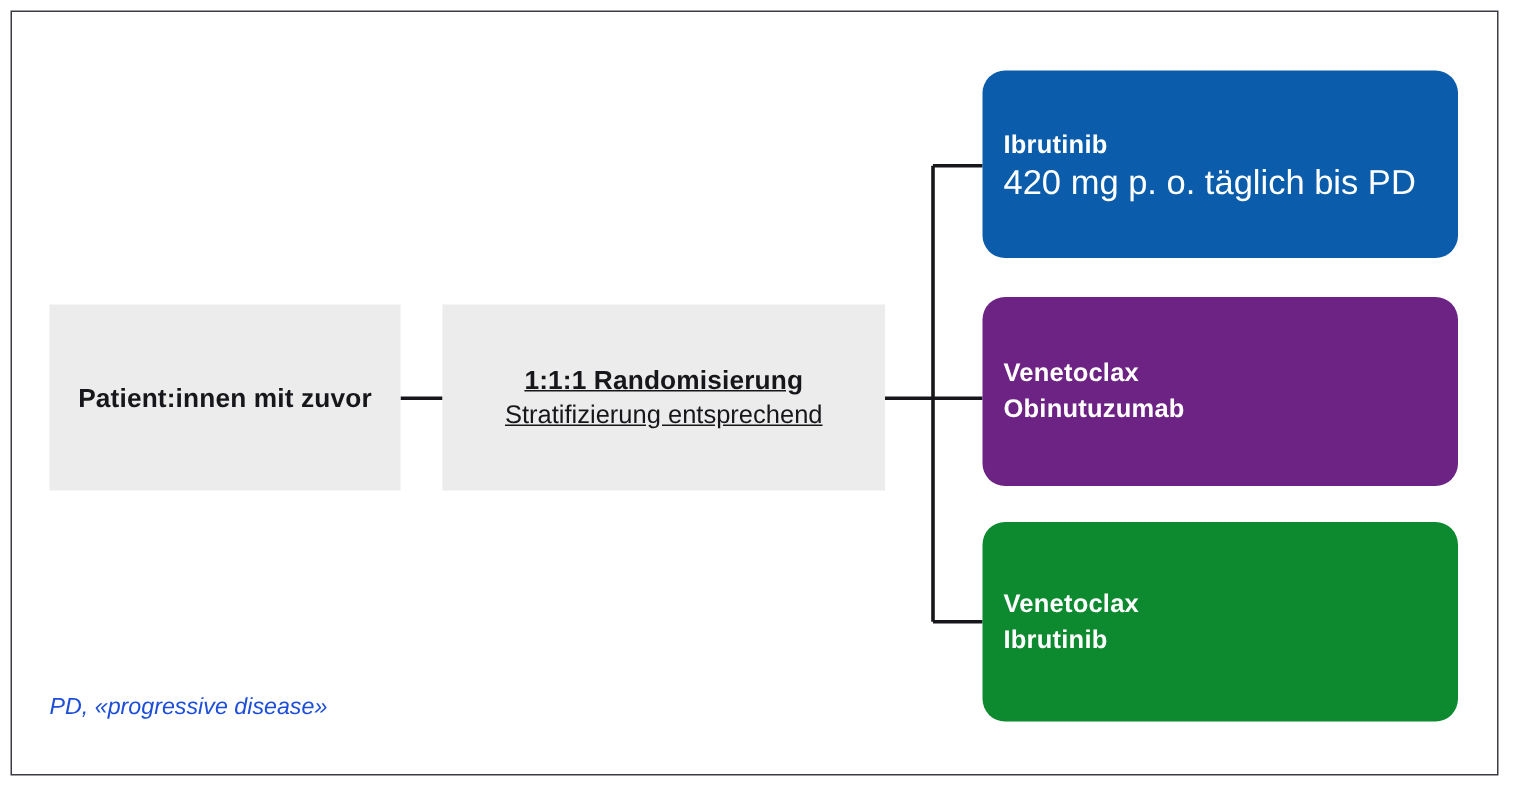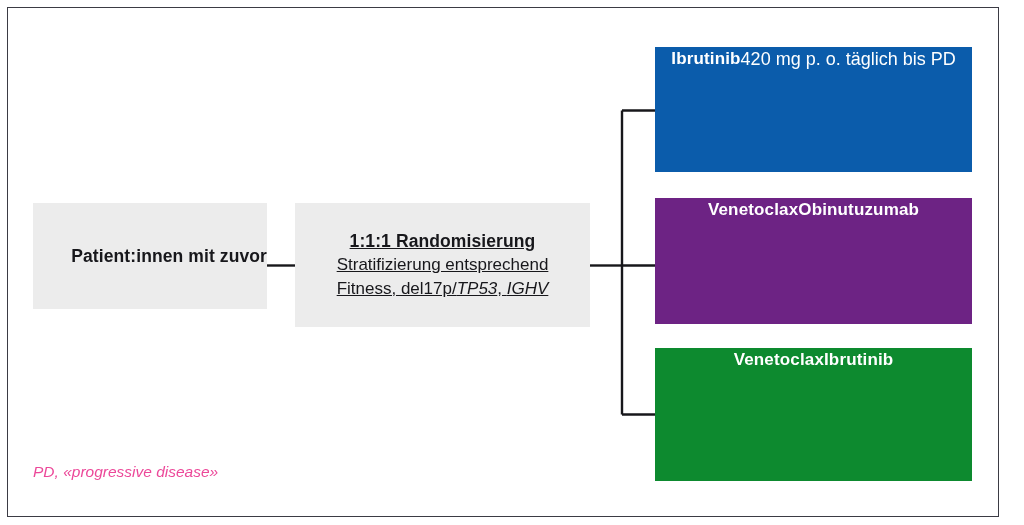--- a/index.html
+++ b/index.html
@@ -50,22 +50,21 @@
     flex-direction: column;
     align-items: center;
     justify-content: center;
     text-align: center;
     color: #17171b;
   }
   #box-population {
     left: 33px;
     top: 203px;
     width: 234px;
-    height: 106px;
-    align-items: flex-end;
+    height: 124px;
   }
   #box-randomisation {
     left: 295px;
     top: 203px;
     width: 295px;
     height: 124px;
     text-decoration: underline;
   }
 
   .line-strong {
@@ -84,23 +83,24 @@
   }
 
   
   .arm-box {
     position: absolute;
     left: 655px;
     width: 317px;
     box-sizing: border-box;
     padding: 0 14px;
     display: flex;
-    flex-direction: row;
+    flex-direction: column;
     justify-content: center;
     color: #ffffff;
+    border-radius: 15px;
   }
   #arm-ibrutinib {
     top: 47px;
     height: 125px;
   }
   #arm-veno {
     top: 198px;
     height: 126px;
   }
   #arm-vi {
@@ -109,32 +109,32 @@
   }
 
   .drug-name {
     font-weight: bold;
     font-size: 17px;
     line-height: 24px;
     letter-spacing: 0.15px;
   }
   .drug-dose {
     font-weight: normal;
-    font-size: 18px;
+    font-size: 23px;
     line-height: 25px;
   }
 
   
   #footnote {
     position: absolute;
     left: 33px;
     top: 463px;
     font-style: italic;
     font-size: 15.5px;
-    color: #ec4899;
+    color: #1d4ed8;
     white-space: nowrap;
   }
 </style>
 </head>
 <body>
 
 <div id="figure">
 
   <div class="figure-frame"></div>
 
@@ -153,21 +153,20 @@
     <line x1="622" y1="414.5" x2="655" y2="414.5" stroke="#17171b" stroke-width="2.4"></line>
   </svg>
 
   <div class="grey-box" id="box-population" style="background: rgb(236, 236, 236);">
     <div class="line-strong">Patient:innen mit zuvor</div>
   </div>
 
   <div class="grey-box" id="box-randomisation" style="background: rgb(236, 236, 236);">
     <div class="line-strong">1:1:1 Randomisierung</div>
     <div class="line-normal">Stratifizierung entsprechend</div>
-    <div class="line-normal"><span>Fitness, del17p/</span><em>TP53</em><span>, </span><em>IGHV</em></div>
   </div>
 
   <div class="arm-box" id="arm-ibrutinib" style="background: rgb(11, 92, 171);">
     <div class="drug-name">Ibrutinib</div>
     <div class="drug-dose">420 mg p. o. täglich bis PD</div>
   </div>
 
   <div class="arm-box" id="arm-veno" style="background: rgb(109, 35, 132);">
     <div class="drug-name">Venetoclax</div>
     <div class="drug-name">Obinutuzumab</div>

